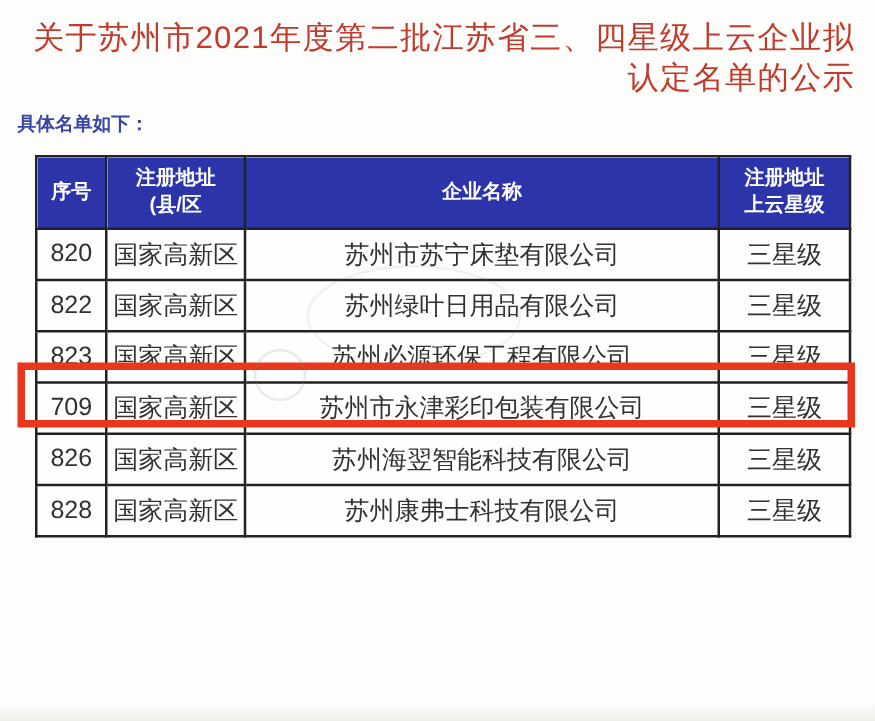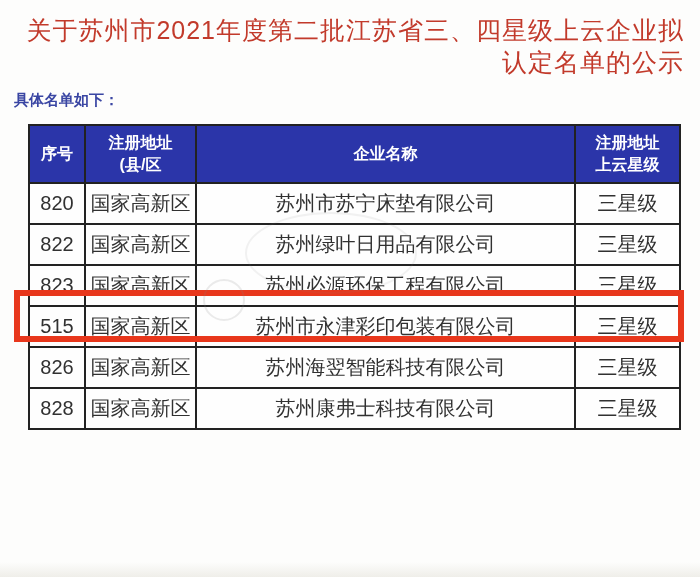--- a/index.html
+++ b/index.html
@@ -166,21 +166,21 @@
           <td>苏州绿叶日用品有限公司</td>
           <td>三星级</td>
         </tr>
         <tr>
           <td>823</td>
           <td>国家高新区</td>
           <td>苏州必源环保工程有限公司</td>
           <td>三星级</td>
         </tr>
         <tr>
-          <td>515</td>
+          <td>709</td>
           <td>国家高新区</td>
           <td>苏州市永津彩印包装有限公司</td>
           <td>三星级</td>
         </tr>
         <tr>
           <td>826</td>
           <td>国家高新区</td>
           <td>苏州海翌智能科技有限公司</td>
           <td>三星级</td>
         </tr>

